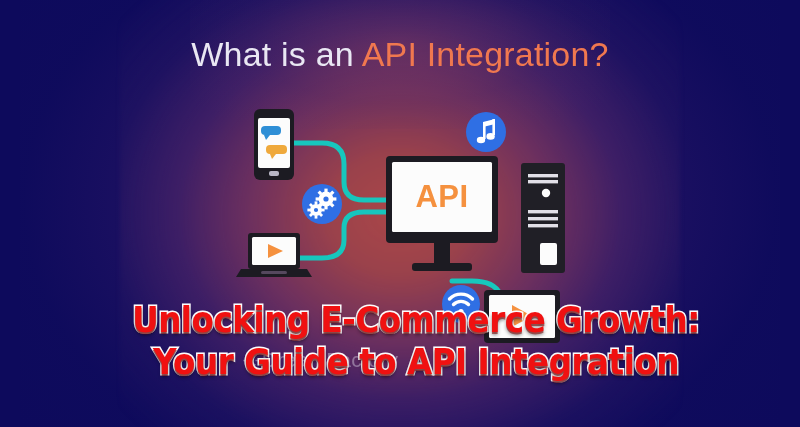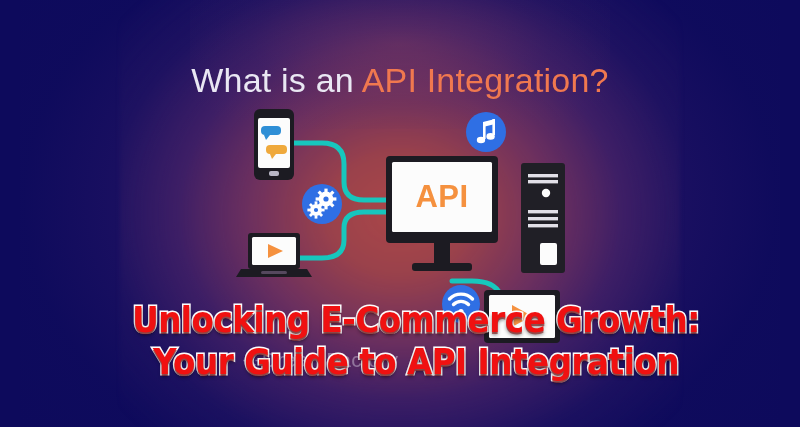--- a/index.html
+++ b/index.html
@@ -69,21 +69,20 @@
     position: absolute;
     top: 36px;
     left: 0;
     width: 800px;
     text-align: center;
     font-size: 34px;
     font-weight: 400;
     letter-spacing: 0.2px;
     line-height: 1.1;
     white-space: nowrap;
-    margin-top: 26px;
   }
   .headline .h-white { color: #e9e7f3; }
   .headline .h-accent { color: #f0784f; }
 
   
   .scene {
     position: absolute;
     left: 0;
     top: 0;
     width: 800px;

